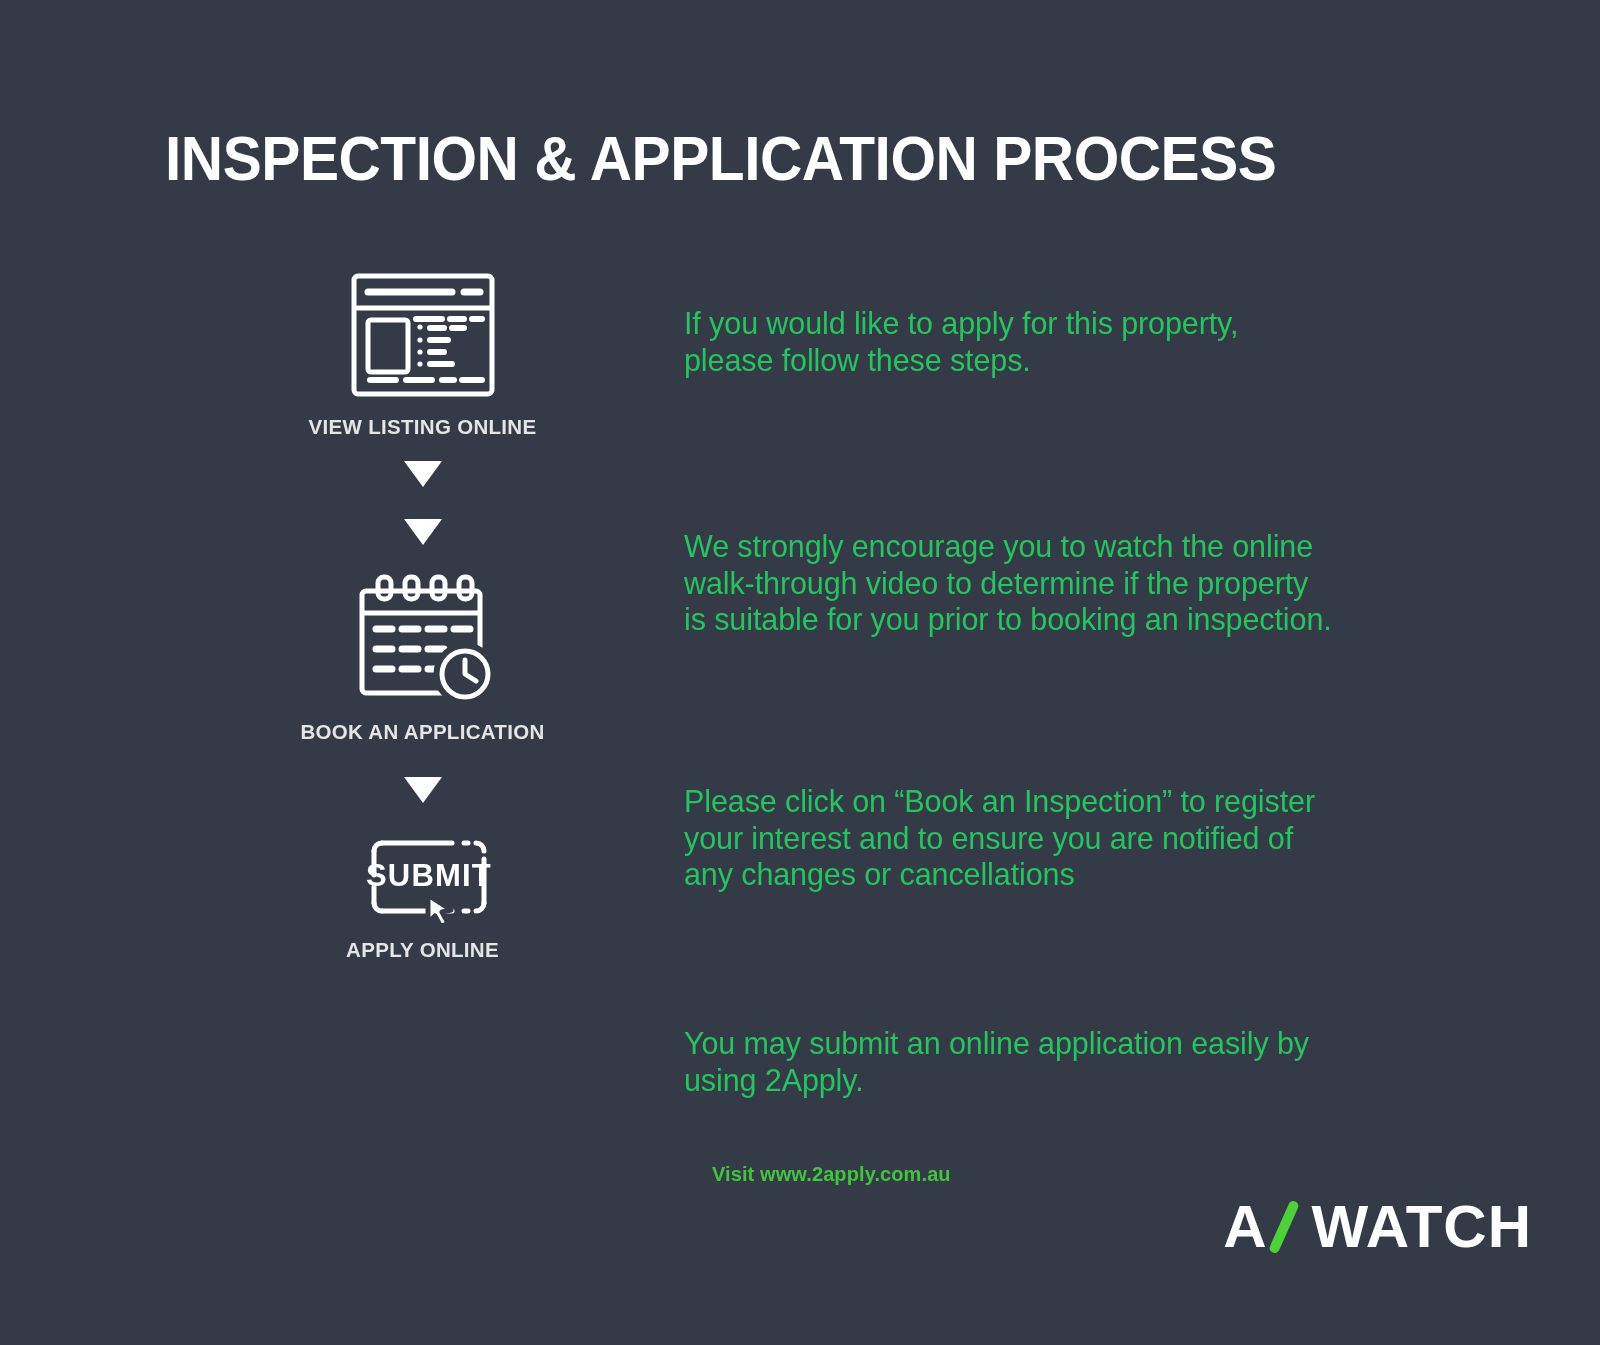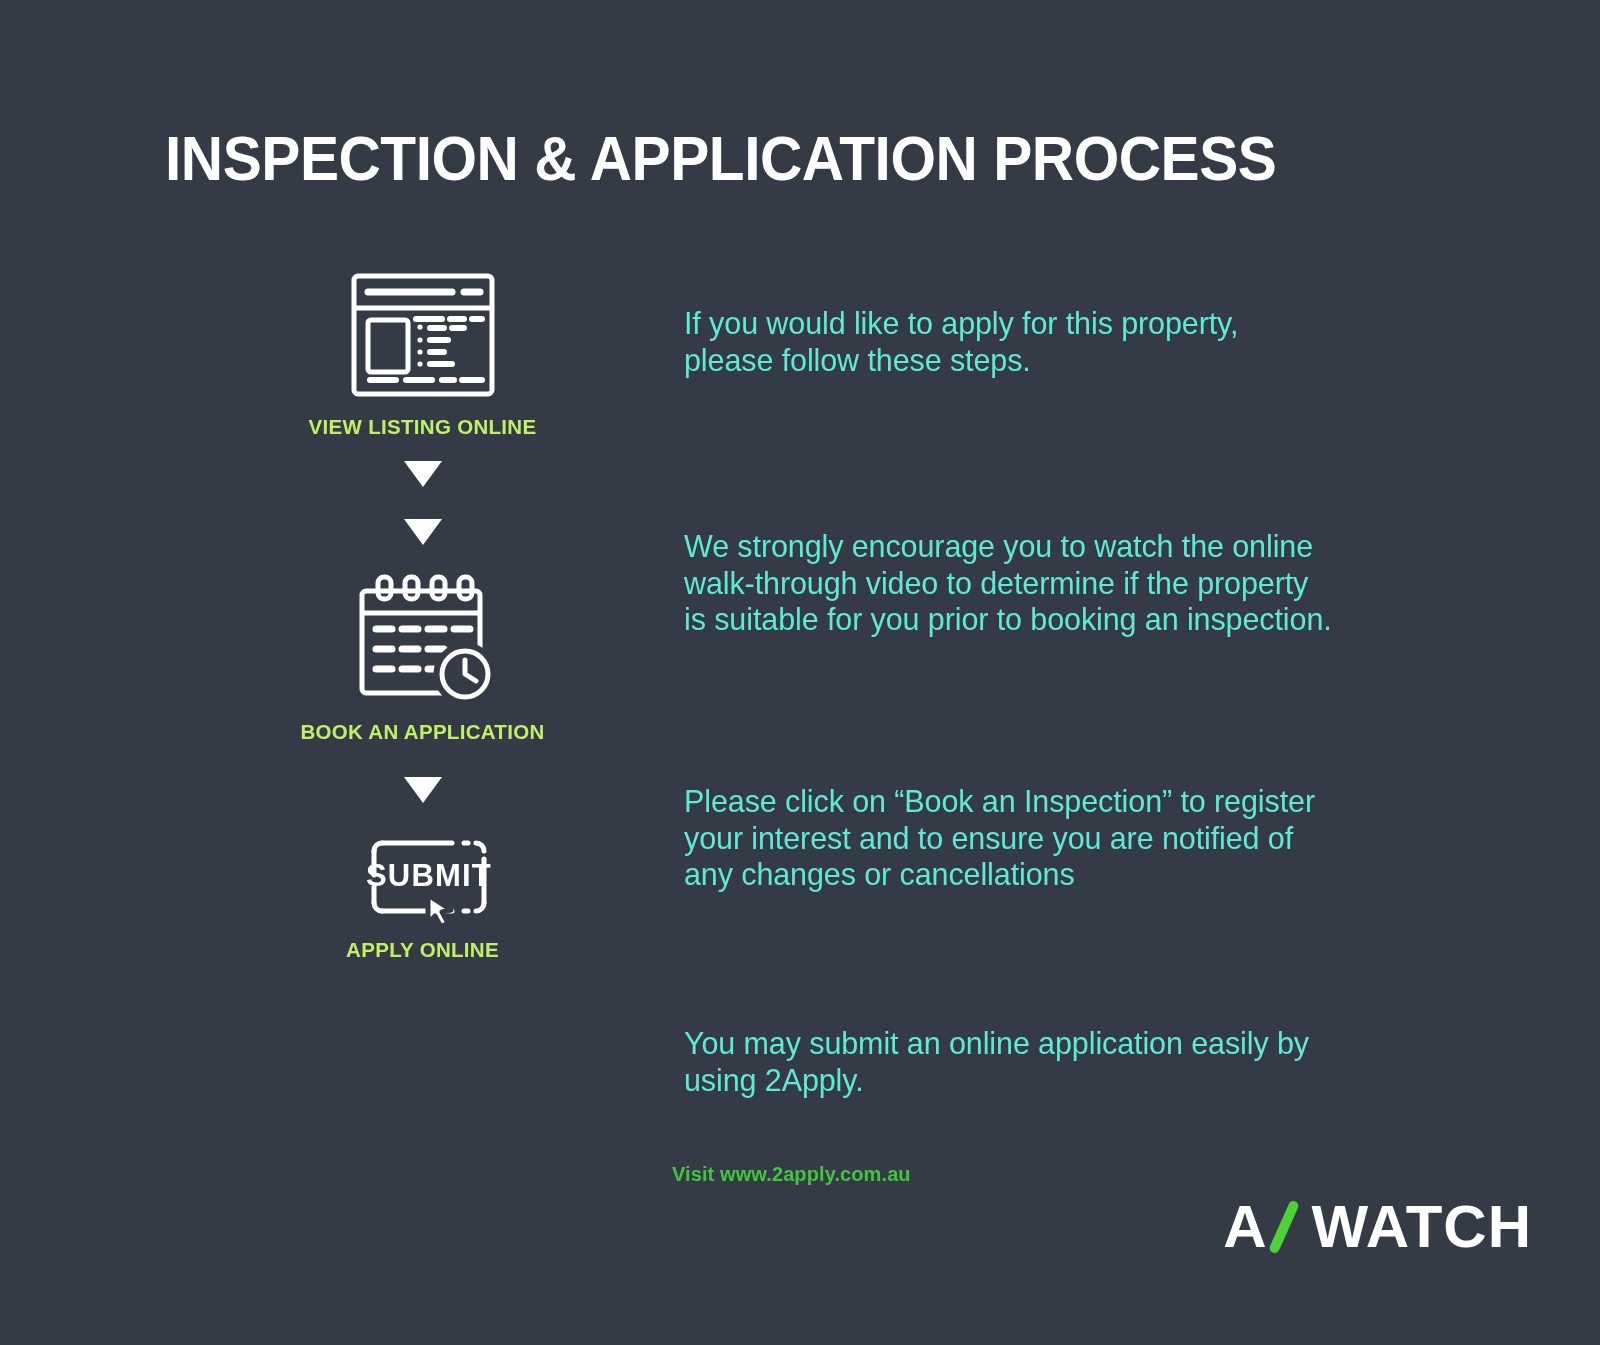--- a/index.html
+++ b/index.html
@@ -45,21 +45,21 @@
   }
 
   .step-icon {
     display: flex;
     align-items: center;
     justify-content: center;
   }
 
   .step-label {
     margin-top: 14px;
-    color: #bef264;
+    color: #e5e5e5;
     font-size: 20.5px;
     font-weight: bold;
     letter-spacing: 0.3px;
     text-align: left;
     line-height: 1.28;
     white-space: pre-line;
   }
 
   .arrow-sep {
     display: flex;
@@ -79,36 +79,36 @@
   .sp-2 { margin-top: 20px; }
   .sep-2 { margin-top: 32px; }
   .sp-3 { margin-top: 20px; }
   .sep-3 { margin-top: 32px; }
   .sp-4 { margin-top: 20px; }
 
   
   .copy-block {
     position: absolute;
     left: 684px;
-    color: #5eead4;
+    color: #22c55e;
     font-size: 30.5px;
     line-height: 1.2;
     font-weight: normal;
     letter-spacing: -0.1px;
     white-space: pre-line;
     max-width: 740px;
   }
   .copy-1 { top: 305px; }
   .copy-2 { top: 528px; }
   .copy-3 { top: 783px; }
   .copy-4 { top: 1025px; }
 
   .visit-line {
     position: absolute;
-    left: 672px;
+    left: 712px;
     top: 1163px;
     color: #3fc63a;
     font-size: 20px;
     font-weight: bold;
     letter-spacing: 0.1px;
   }
 
   
   .logo {
     position: absolute;

